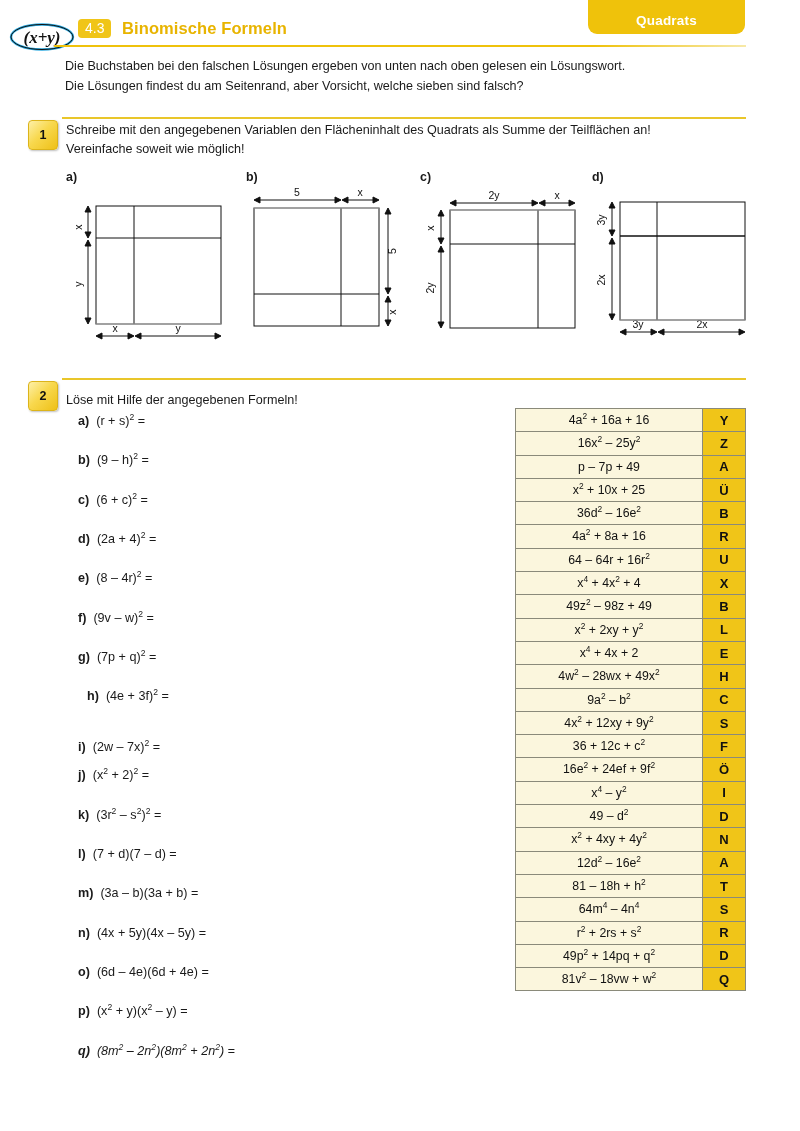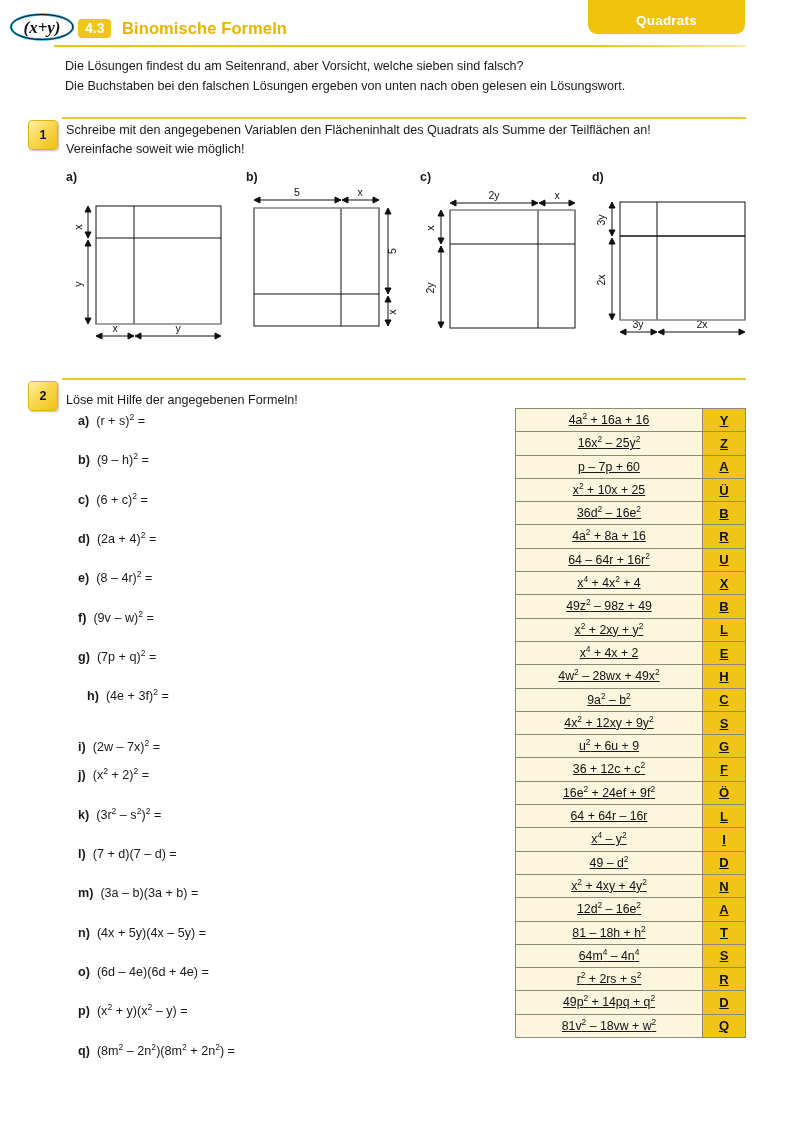--- a/index.html
+++ b/index.html
@@ -19,29 +19,29 @@
     width:157px;height:48px;
     background:#efc20b;
     border-radius:9px;
     color:#ffffff;
     font-size:13.5px;font-weight:bold;
     display:flex;align-items:flex-end;justify-content:center;
     padding-bottom:6px;box-sizing:border-box;
     letter-spacing:.2px;
   }
   .logo-badge{
-    position:absolute;left:8px;top:13px;
+    position:absolute;left:8px;top:23px;
     width:68px;height:28px;
   }
   .logo-badge svg{display:block;}
   .chapnum{
     position:absolute;left:78px;top:19px;
     background:#f0c518;
     color:#ffffff;
-    font-weight:bold;font-size:14px;
+    font-weight:normal;font-size:14px;
     padding:2px 7px 3px 7px;
     border-radius:4px;
     line-height:1;
   }
   .chaptitle{
     position:absolute;left:122px;top:19px;
     color:#e8b400;
     font-weight:bold;font-size:16.5px;
     line-height:1.1;
     letter-spacing:.1px;
@@ -84,21 +84,20 @@
   .prob b{font-weight:bold;}
   .prob .body{font-weight:normal;}
   sup{font-size:.68em;vertical-align:super;line-height:0;}
 
   
   .anstable{
     position:absolute;left:515px;top:408px;
     width:230px;
     border-collapse:collapse;
     table-layout:fixed;
-    text-decoration:underline;
   }
   .anstable td{
     border:1px solid #8a8a7a;
     height:22.3px;
     padding:0;
     font-size:12.3px;
     text-align:center;
     vertical-align:middle;
     line-height:1;
   }
@@ -137,22 +136,22 @@
       <text x="34" y="20" font-family="Liberation Serif, serif" font-style="italic" font-weight="bold" font-size="17" text-anchor="middle" fill="#111">(x+y)</text>
     </svg>
   </div>
 
   <div class="chapnum">4.3</div>
   <div class="chaptitle">Binomische Formeln</div>
   <div class="header-rule"></div>
 </div>
 
 <div class="intro">
+  <div>Die Buchstaben bei den falschen Lösungen ergeben von unten nach oben gelesen ein Lösungswort.</div>
   <div>Die Lösungen findest du am Seitenrand, aber Vorsicht, welche sieben sind falsch?</div>
-  <div>Die Buchstaben bei den falschen Lösungen ergeben von unten nach oben gelesen ein Lösungswort.</div>
 </div>
 
 <div class="ex-rule" style="left:62px;top:117px;width:684px;"></div>
 <div class="ex-num" style="left:28px;top:120px;">
   <span>1</span>
 </div>
 <div class="ex-text" style="left:66px;top:121px;width:700px;">
   <div>Schreibe mit den angegebenen Variablen den Flächeninhalt des Quadrats als Summe der Teilflächen an!</div>
   <div>Vereinfache soweit wie möglich!</div>
 </div>
@@ -344,35 +343,35 @@
     <div class="prob" style="left: 78px; top: 650.1px;"><b>g)</b><span class="body">&nbsp;&nbsp;(7p + q)<sup>2</sup> =</span></div>
     <div class="prob" style="left: 78px; top: 689.45px; padding-left: 9px;"><b>h)</b><span class="body">&nbsp;&nbsp;(4e + 3f)<sup>2</sup> =</span></div>
     <div class="prob" style="left: 78px; top: 728.8px; margin-top: 11px;"><b>i)</b><span class="body">&nbsp;&nbsp;(2w – 7x)<sup>2</sup> =</span></div>
     <div class="prob" style="left: 78px; top: 768.15px;"><b>j)</b><span class="body">&nbsp;&nbsp;(x<sup>2</sup> + 2)<sup>2</sup> =</span></div>
     <div class="prob" style="left: 78px; top: 807.5px;"><b>k)</b><span class="body">&nbsp;&nbsp;(3r<sup>2</sup> – s<sup>2</sup>)<sup>2</sup> =</span></div>
     <div class="prob" style="left: 78px; top: 846.85px;"><b>l)</b><span class="body">&nbsp;&nbsp;(7 + d)(7 – d) =</span></div>
     <div class="prob" style="left: 78px; top: 886.2px;"><b>m)</b><span class="body">&nbsp;&nbsp;(3a – b)(3a + b) =</span></div>
     <div class="prob" style="left: 78px; top: 925.55px;"><b>n)</b><span class="body">&nbsp;&nbsp;(4x + 5y)(4x – 5y) =</span></div>
     <div class="prob" style="left: 78px; top: 964.9px;"><b>o)</b><span class="body">&nbsp;&nbsp;(6d – 4e)(6d + 4e) =</span></div>
     <div class="prob" style="left: 78px; top: 1004.25px;"><b>p)</b><span class="body">&nbsp;&nbsp;(x<sup>2</sup> + y)(x<sup>2</sup> – y) =</span></div>
-    <div class="prob" style="left: 78px; top: 1043.6px;"><b>q)</b><span class="body">&nbsp;&nbsp;(8m<sup>2</sup> – 2n<sup>2</sup>)(8m<sup>2</sup> + 2n<sup>2</sup>) =</span></div>
+    <div class="prob" style="left: 78px; top: 1043.6px; font-style: italic;"><b>q)</b><span class="body">&nbsp;&nbsp;(8m<sup>2</sup> – 2n<sup>2</sup>)(8m<sup>2</sup> + 2n<sup>2</sup>) =</span></div>
   </div>
 
 <table class="anstable">
   <tbody id="answer-rows">
       <tr>
         <td class="expr">4a<sup>2</sup> + 16a + 16</td>
         <td class="letter">Y</td>
       </tr>
       <tr>
         <td class="expr">16x<sup>2</sup> – 25y<sup>2</sup></td>
         <td class="letter">Z</td>
       </tr>
       <tr>
-        <td class="expr">p – 7p + 60</td>
+        <td class="expr">p – 7p + 49</td>
         <td class="letter">A</td>
       </tr>
       <tr>
         <td class="expr">x<sup>2</sup> + 10x + 25</td>
         <td class="letter">Ü</td>
       </tr>
       <tr>
         <td class="expr">36d<sup>2</sup> – 16e<sup>2</sup></td>
         <td class="letter">B</td>
       </tr>
@@ -406,36 +405,28 @@
       </tr>
       <tr>
         <td class="expr">9a<sup>2</sup> – b<sup>2</sup></td>
         <td class="letter">C</td>
       </tr>
       <tr>
         <td class="expr">4x<sup>2</sup> + 12xy + 9y<sup>2</sup></td>
         <td class="letter">S</td>
       </tr>
       <tr>
-        <td class="expr">u<sup>2</sup> + 6u + 9</td>
-        <td class="letter">G</td>
-      </tr>
-      <tr>
         <td class="expr">36 + 12c + c<sup>2</sup></td>
         <td class="letter">F</td>
       </tr>
       <tr>
         <td class="expr">16e<sup>2</sup> + 24ef + 9f<sup>2</sup></td>
         <td class="letter">Ö</td>
       </tr>
       <tr>
-        <td class="expr">64 + 64r – 16r</td>
-        <td class="letter">L</td>
-      </tr>
-      <tr>
         <td class="expr">x<sup>4</sup> – y<sup>2</sup></td>
         <td class="letter">I</td>
       </tr>
       <tr>
         <td class="expr">49 – d<sup>2</sup></td>
         <td class="letter">D</td>
       </tr>
       <tr>
         <td class="expr">x<sup>2</sup> + 4xy + 4y<sup>2</sup></td>
         <td class="letter">N</td>

